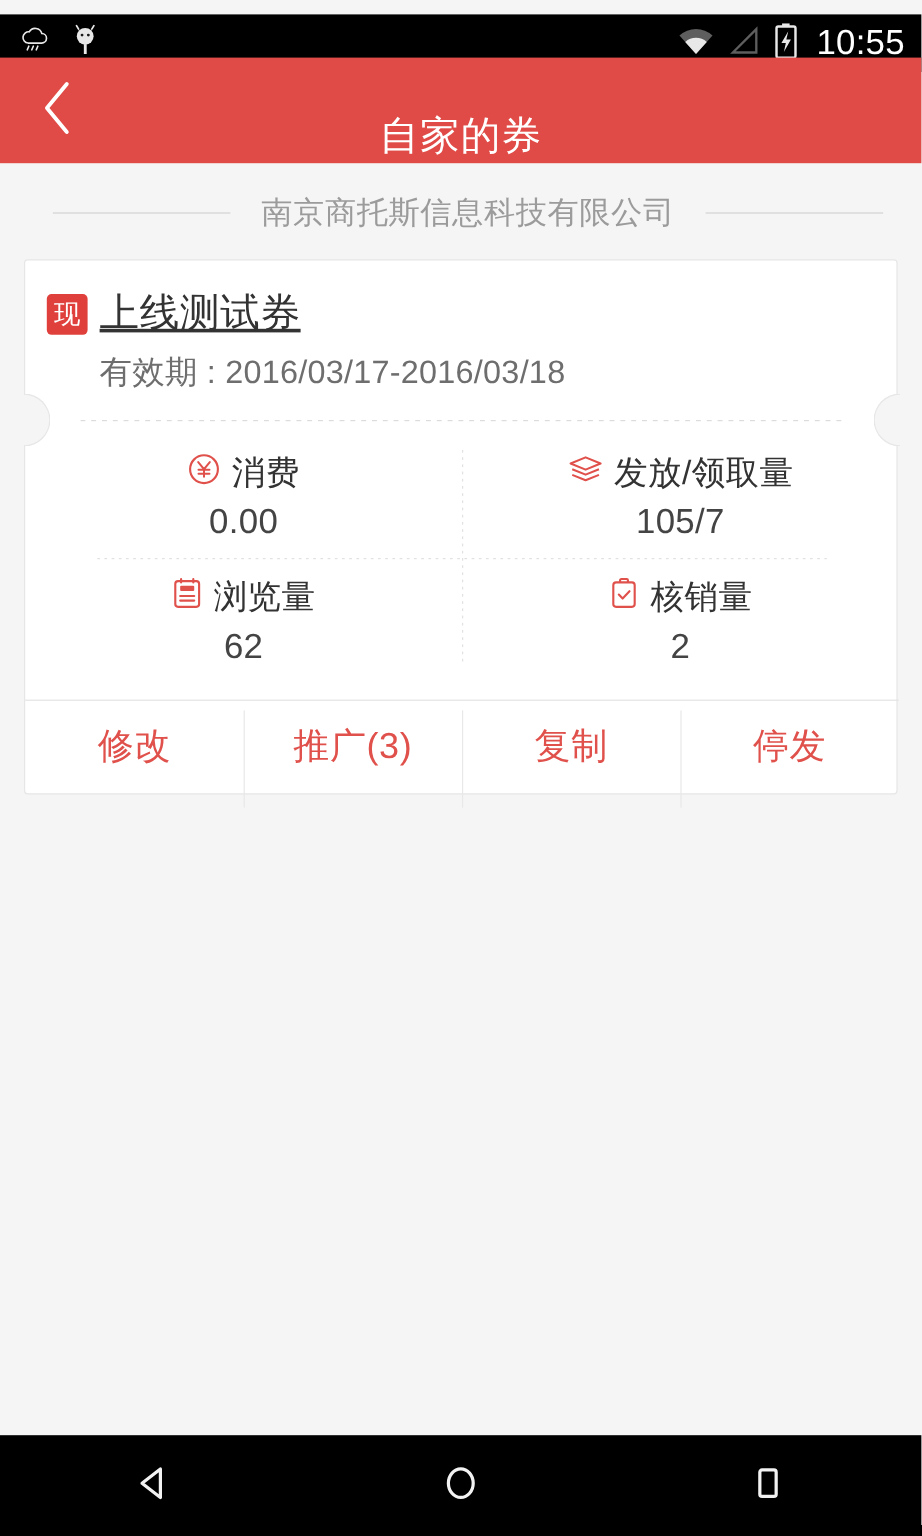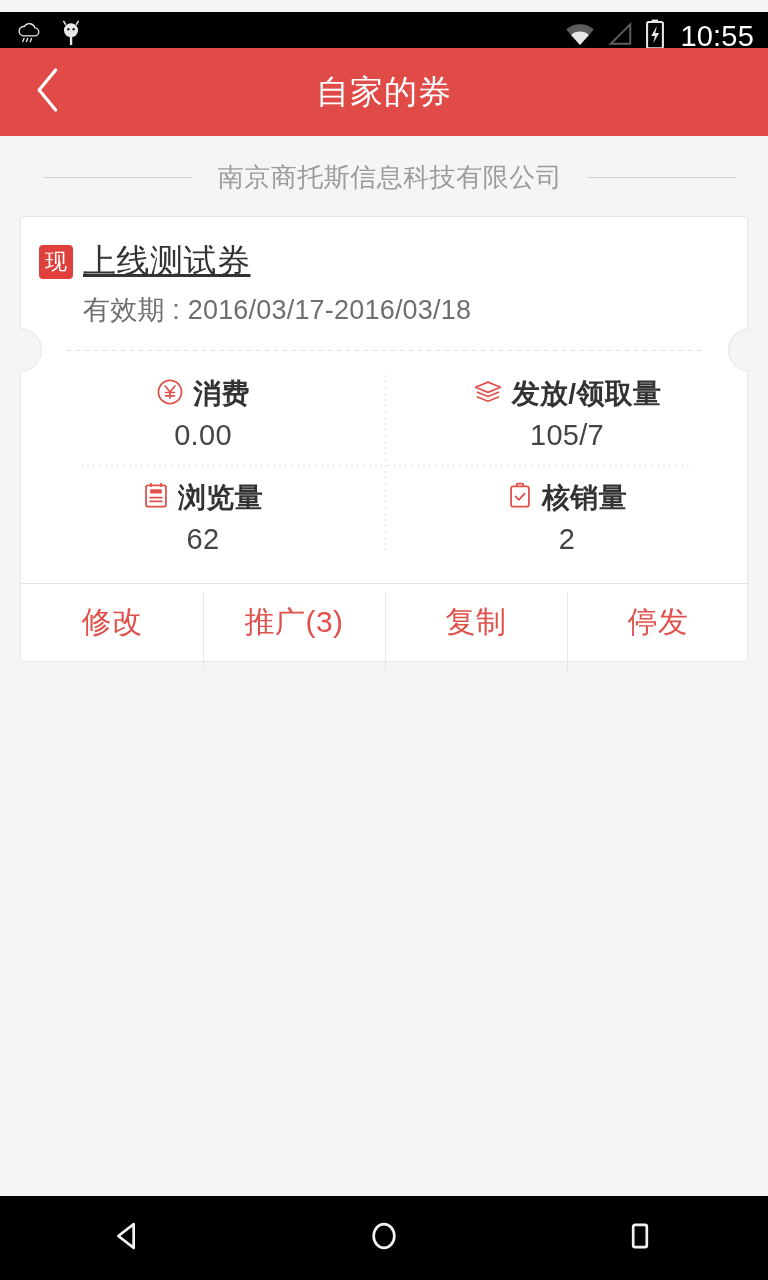--- a/index.html
+++ b/index.html
@@ -21,21 +21,21 @@
   .sb-left { display:flex; align-items:center; gap:14px; }
   .sb-right { margin-left:auto; display:flex; align-items:center; gap:11px; }
   .sb-time {
     color:#fff; font-size:29px; font-weight:400; letter-spacing:.2px;
     margin-left:4px; line-height:1;
   }
 
   
   .appbar {
     position:absolute; top:48px; left:0; width:768px; height:88px;
-    background:#e04b47; display:flex; align-items:center;font-family:Liberation Serif, serif;
+    background:#e04b47; display:flex; align-items:flex-end;font-family:Liberation Serif, serif;
   }
   .back-btn {
     position:absolute; left:16px; top:0; height:88px; width:64px;
     display:flex; align-items:center; justify-content:center; cursor:pointer;
   }
   .appbar-title {
     width:100%; text-align:center; color:#fff;
     font-size:33px; font-weight:400; letter-spacing:1px;
   }
 
@@ -82,21 +82,21 @@
   .stats { position:absolute; left:0; top:144px; width:728px; height:208px; }
   .stat-cell {
     position:absolute; width:50%; height:50%;
     display:flex; flex-direction:column; align-items:center; justify-content:center;
   }
   .stat-cell.c0 { left:0;   top:0; }
   .stat-cell.c1 { left:50%; top:0; }
   .stat-cell.c2 { left:0;   top:50%; }
   .stat-cell.c3 { left:50%; top:50%; }
   .stat-top { display:flex; align-items:center; gap:9px; }
-  .stat-label { font-size:28px; color:#333; letter-spacing:.3px;font-weight:bold; }
+  .stat-label { font-size:28px; color:#333; letter-spacing:.3px; }
   .stat-value { font-size:29px; color:#444; margin-top:6px; letter-spacing:.3px; }
 
   .grid-h {
     position:absolute; left:60px; right:60px; top:104px; height:1px;
     background-image:linear-gradient(to right,#e3e0e0 0 2px,transparent 2px 6px);
     background-size:6px 1px; background-repeat:repeat-x;
   }
   .grid-v {
     position:absolute; left:364px; top:14px; bottom:14px; width:1px;
     background-image:linear-gradient(to bottom,#e3e0e0 0 2px,transparent 2px 6px);

